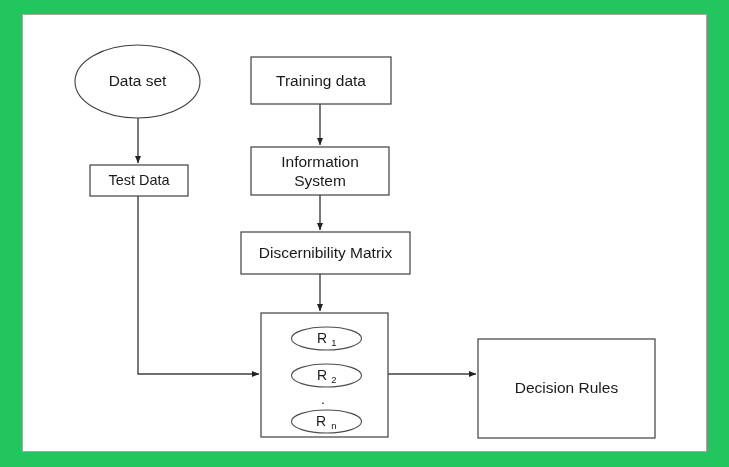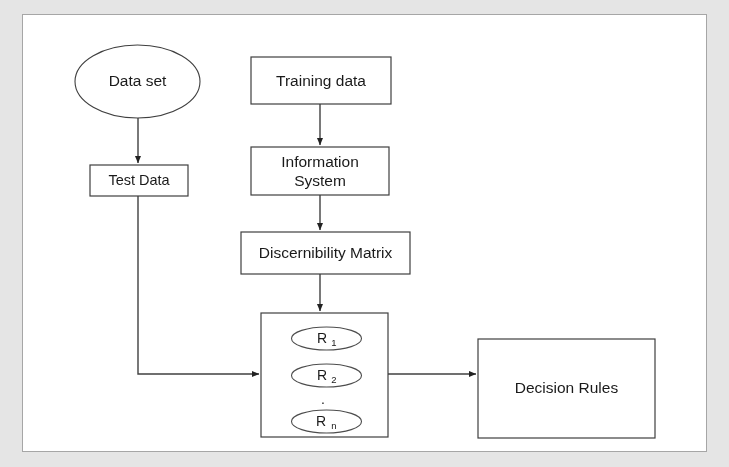--- a/index.html
+++ b/index.html
@@ -4,21 +4,21 @@
 <style>
   html, body {
     margin: 0;
     padding: 0;
     background: #ffffff;
   }
   #canvas {
     position: relative;
     width: 729px;
     height: 467px;
-    background: #e5e5e5;
+    background: #22c55e;
     font-family: "Liberation Sans", sans-serif;
     overflow: hidden;
   }
   #frame {
     position: absolute;
     left: 22px;
     top: 14px;
     width: 685px;
     height: 438px;
     border: 1px solid #a6a6a6;

